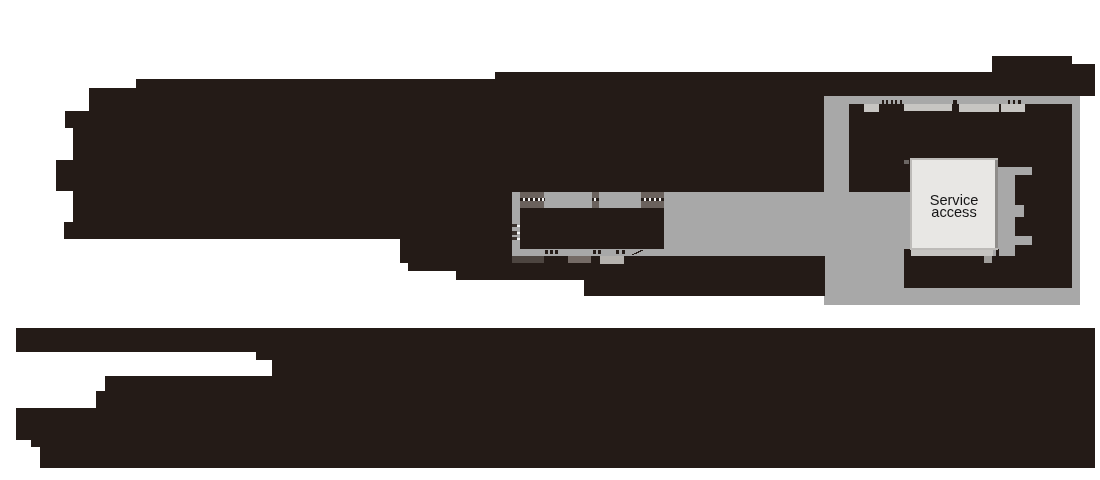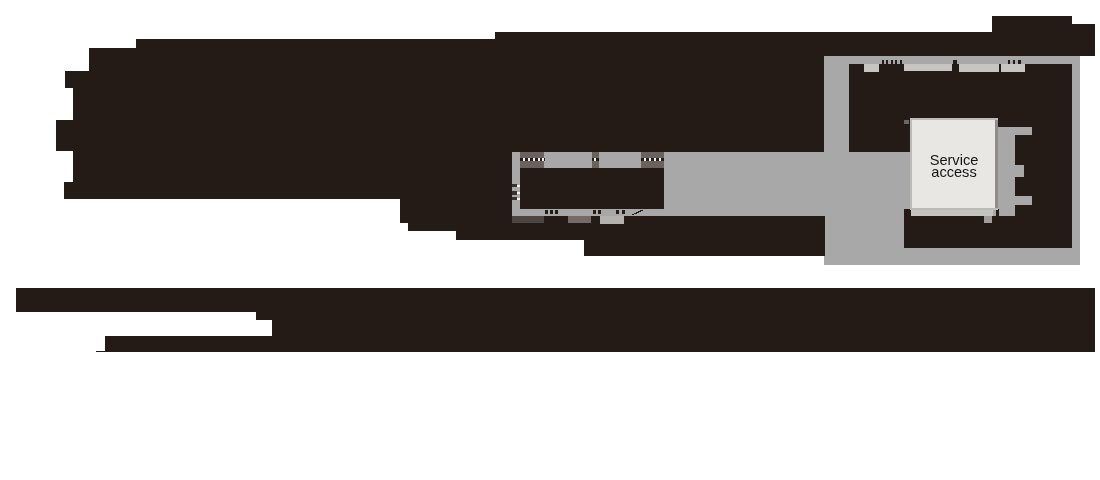--- a/index.html
+++ b/index.html
@@ -1,16 +1,16 @@
 <!DOCTYPE html>
 <html><head>
 <meta charset="utf-8">
 <style>
   html,body{margin:0;padding:0;background:#ffffff;}
-  .wrap{width:1100px;height:352px;position:relative;overflow:hidden;background:#c4b5fd;}
+  .wrap{width:1100px;height:428px;position:relative;overflow:hidden;background:#c4b5fd;margin-top:40px;}
   svg{display:block;}
   text{font-family:"Liberation Sans", sans-serif;}
 </style>
 </head>
 <body>
 <div class="wrap">
 <svg width="1100" height="480" viewBox="0 0 1100 480" shape-rendering="crispEdges">
 
   <rect x="0" y="0" width="1100" height="480" fill="#ffffff"></rect>
 

